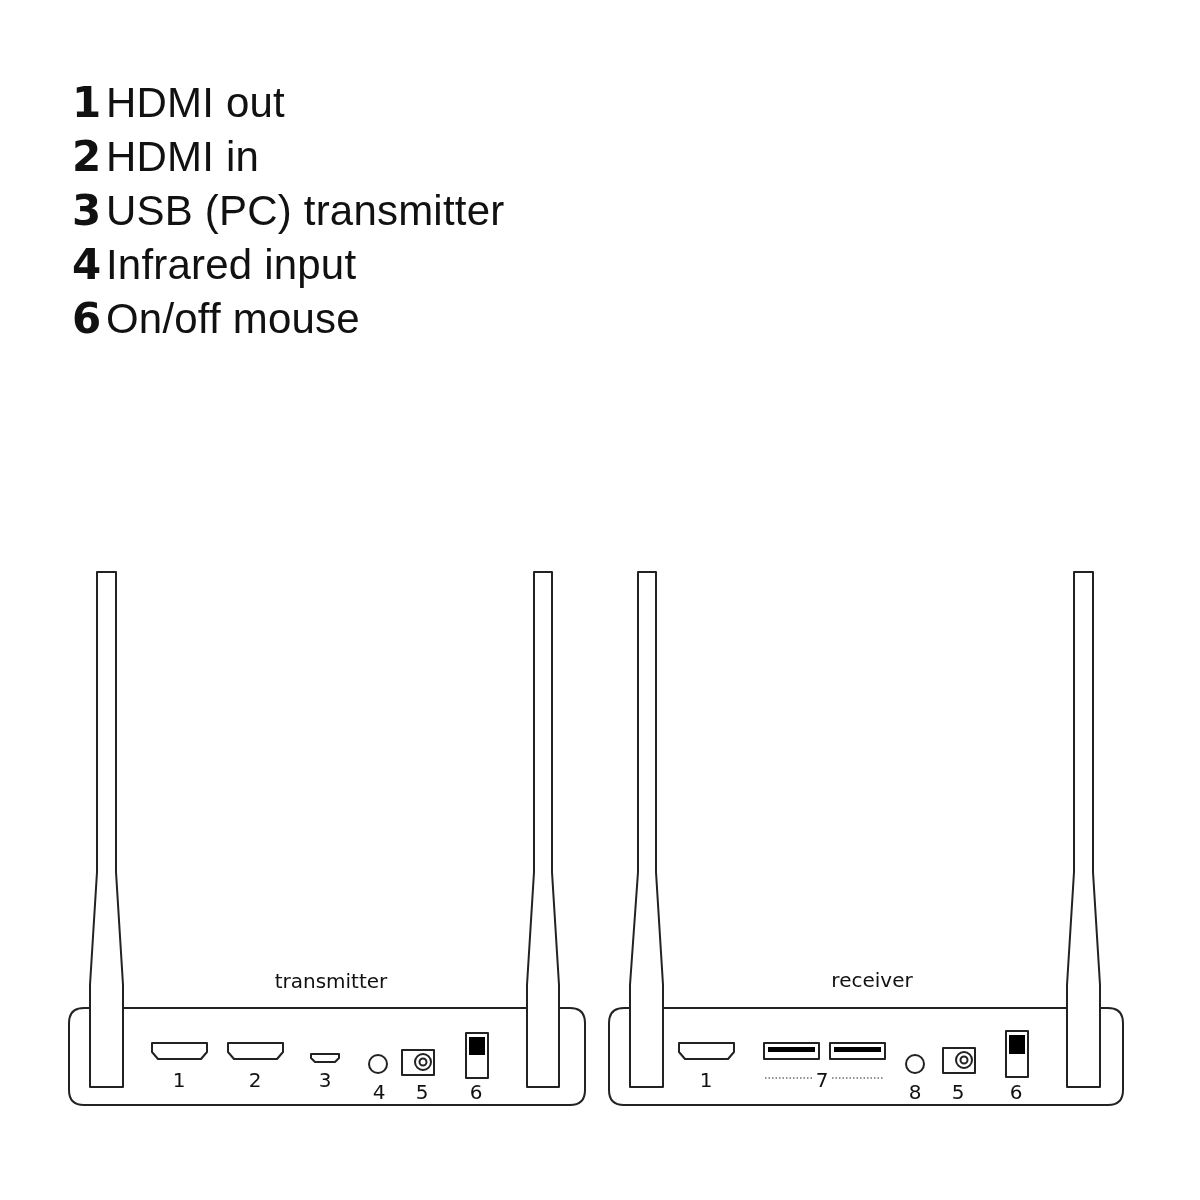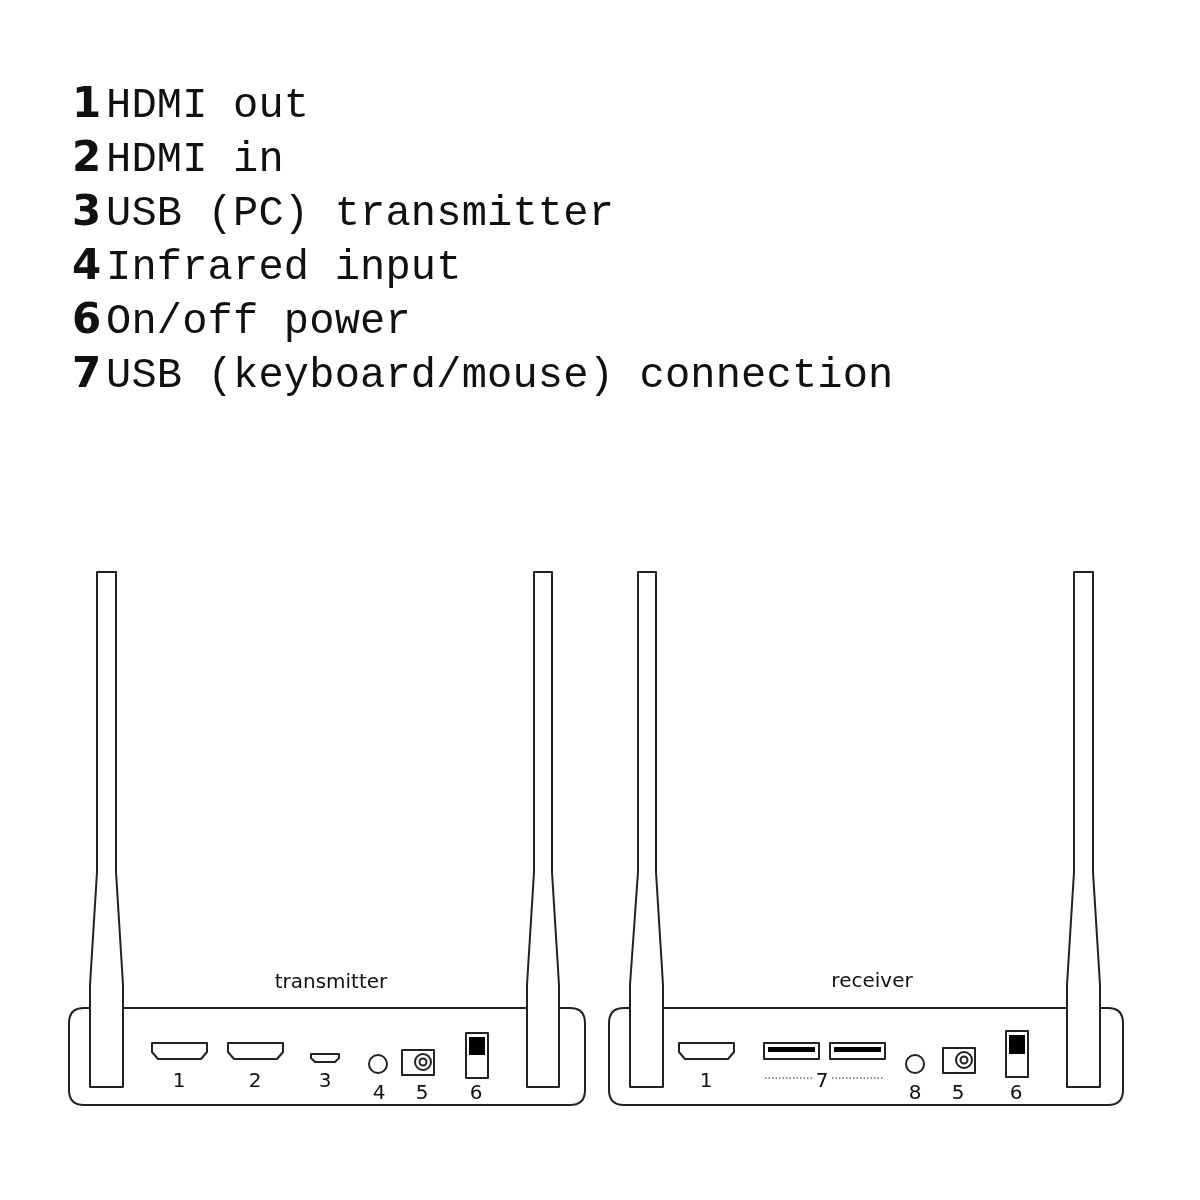--- a/index.html
+++ b/index.html
@@ -1,33 +1,32 @@
 <!DOCTYPE html>
 <html><head>
 <meta charset="utf-8">
 <style>
   html, body { margin: 0; padding: 0; background: #ffffff; }
   body { width: 1200px; height: 1200px; position: relative; overflow: hidden; font-family: "DejaVu Sans", sans-serif; color: #111; }
   .legend { position: absolute; left: 72px; top: 76px; }
   .legend-item { height: 54px; line-height: 54px; font-size: 42px; white-space: nowrap; letter-spacing: 0.2px; }
   .legend-num { font-weight: bold; display: inline-block; width: 30px; margin-right: 4px; }
-  .legend-label { font-weight: normal; font-family: Liberation Mono, monospace; }
+  .legend-label { font-weight: normal; font-family: Liberation Sans, sans-serif; }
   svg.diagram { position: absolute; left: 0; top: 0; }
   .txt { font-family: "DejaVu Sans", sans-serif; fill: #111; }
 </style>
 </head>
 <body>
 
 <div class="legend">
   <div class="legend-item"><span class="legend-num">1</span><span class="legend-label">HDMI out</span></div>
   <div class="legend-item"><span class="legend-num">2</span><span class="legend-label">HDMI in</span></div>
   <div class="legend-item"><span class="legend-num">3</span><span class="legend-label">USB (PC) transmitter</span></div>
   <div class="legend-item"><span class="legend-num">4</span><span class="legend-label">Infrared input</span></div>
-  <div class="legend-item"><span class="legend-num">6</span><span class="legend-label">On/off power</span></div>
-  <div class="legend-item"><span class="legend-num">7</span><span class="legend-label">USB (keyboard/mouse) connection</span></div>
+  <div class="legend-item"><span class="legend-num">6</span><span class="legend-label">On/off mouse</span></div>
 </div>
 
 <svg class="diagram" width="1200" height="1200" viewBox="0 0 1200 1200" xmlns="http://www.w3.org/2000/svg">
   <g fill="#ffffff" stroke="#222222" stroke-width="2" stroke-linejoin="round">
 
     <g>
 
       <path d="M 90 1008 L 84 1008 Q 69 1008 69 1023 L 69 1090 Q 69 1105 84 1105 L 570 1105 Q 585 1105 585 1090 L 585 1023 Q 585 1008 570 1008 L 559 1008" fill="none"></path>
       <line x1="123" y1="1008" x2="527" y2="1008"></line>
 

